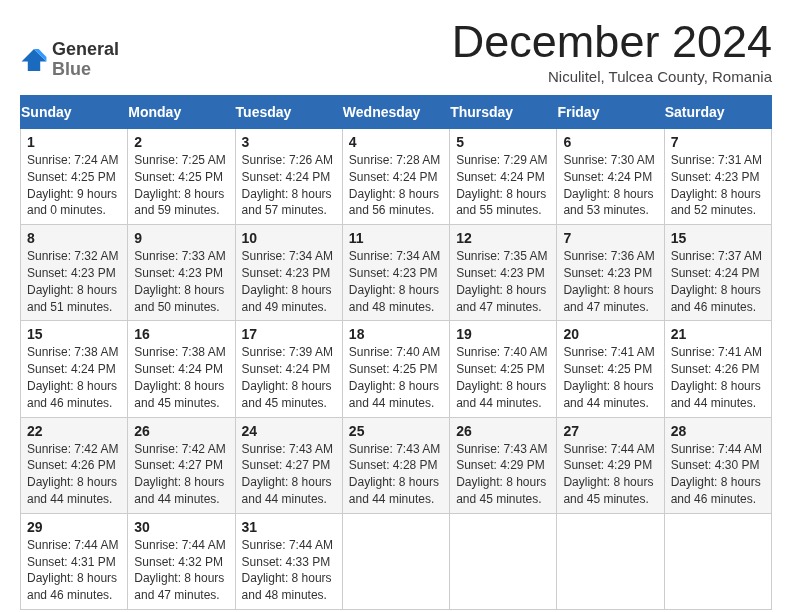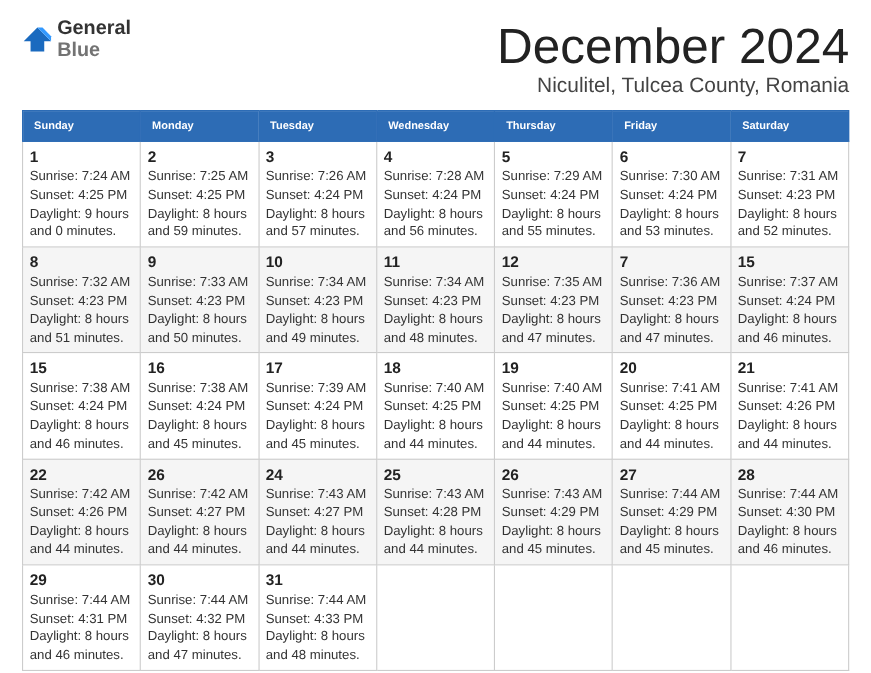--- a/index.html
+++ b/index.html
@@ -13,20 +13,21 @@
     .header-area {
       display: flex;
       justify-content: space-between;
       align-items: flex-start;
       margin-bottom: 10px;
     }
     .logo {
       display: flex;
       align-items: center;
       gap: 4px;
+      margin-top: 24px;
     }
     .logo-text {
       font-size: 18px;
       font-weight: bold;
       line-height: 1.1;
     }
     .logo-text .general { color: #333; }
     .logo-text .blue { color: #737373; }
     .logo-icon {
       width: 28px;
@@ -34,33 +35,33 @@
     }
     .title-area {
       text-align: right;
     }
     .month-title {
       font-size: 45px;
       font-weight: normal;
       color: #222;
     }
     .location {
-      font-size: 19px;
+      font-size: 15px;
       color: #444;
     }
     .calendar {
       width: 100%;
       border-collapse: collapse;
       border: 1px solid #ccc;
     }
     .calendar th {
       background: #2d6cb5;
       color: #fff;
-      padding: 8px 10px;
-      font-size: 10px;
+      padding: 8px 0;
+      font-size: 14px;
       font-weight: bold;
       text-align: left;
       border: 1px solid #2d6cb5;
     }
     .calendar td {
       vertical-align: top;
       padding: 5px 6px;
       border: 1px solid #ccc;
       width: calc(100% / 7);
       min-height: 80px;

